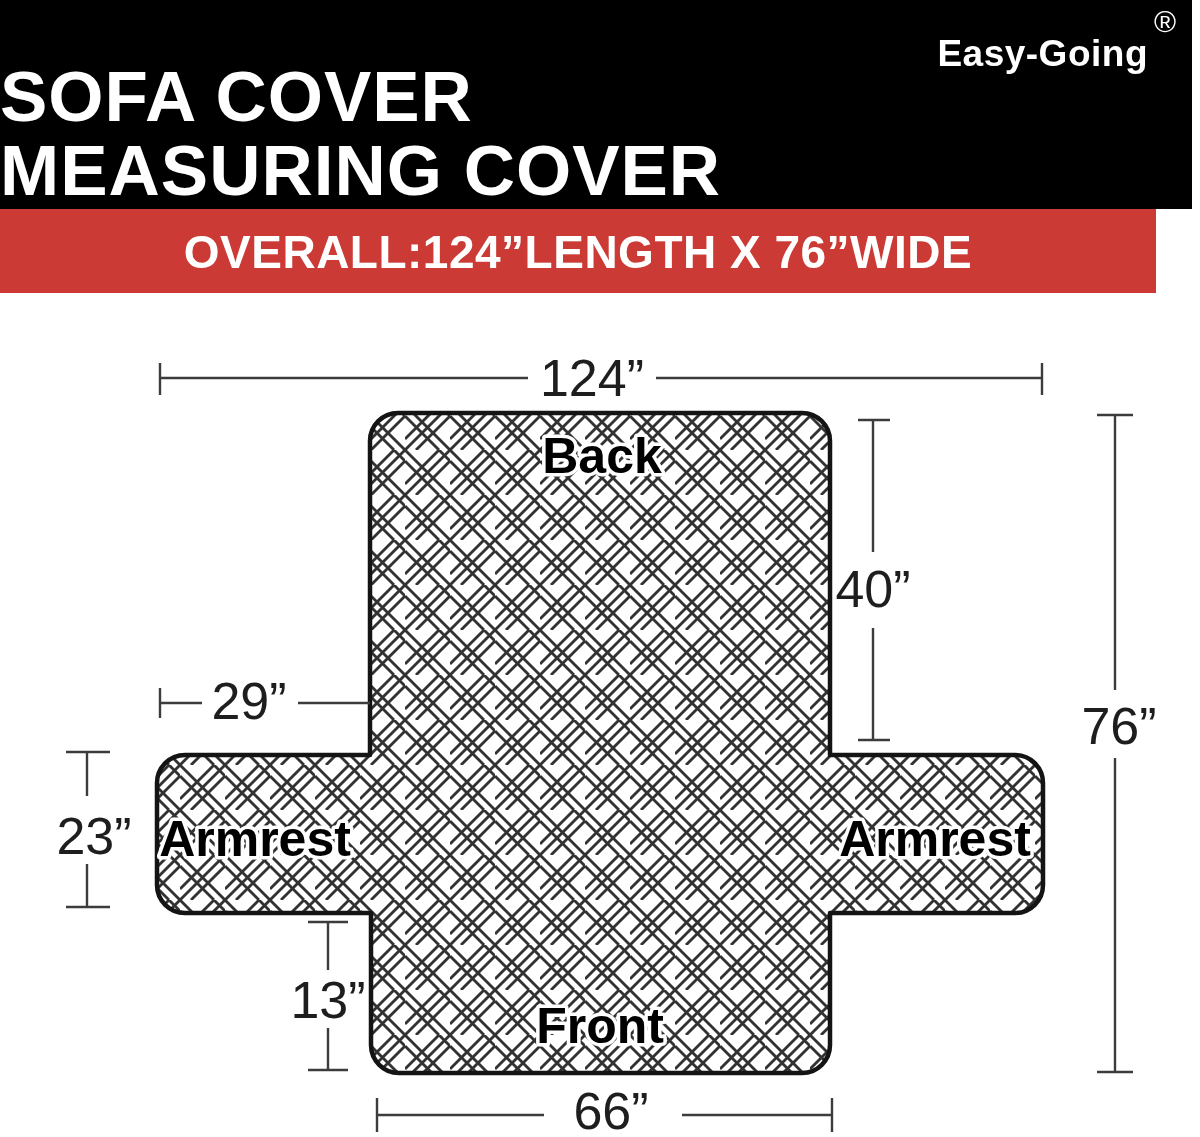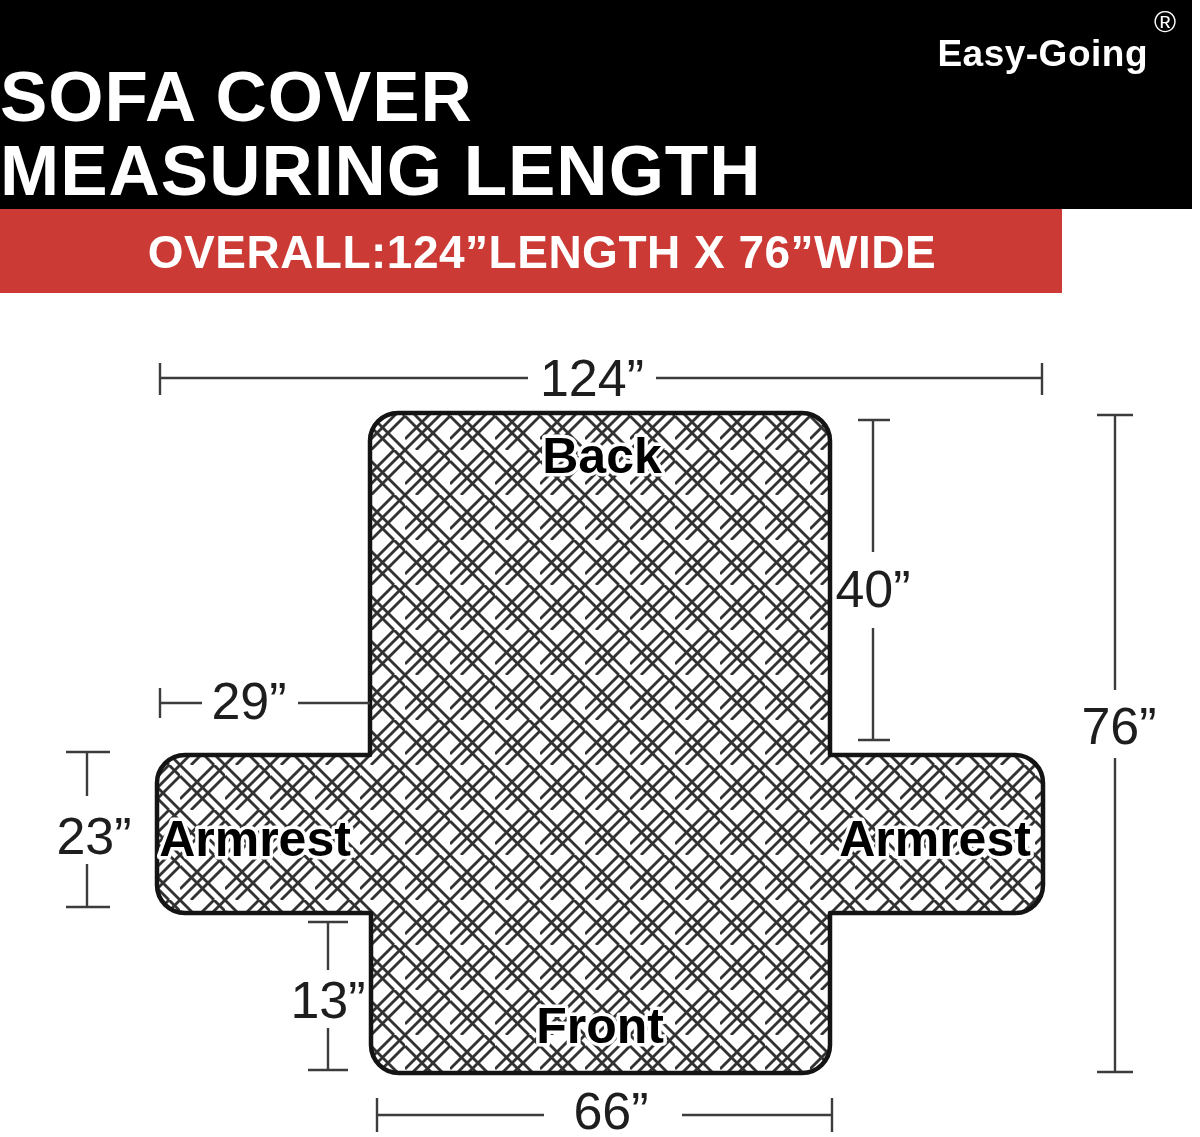--- a/index.html
+++ b/index.html
@@ -19,24 +19,24 @@
     position:absolute; top:5px; right:16px;
     color:var(--text_light,#fff); font-size:30px; font-weight:400;
   }
   .title {
     position:absolute; top:60px; left:0; width:100%;
     text-align:left; color:var(--text_light,#fff);
     font-size:71px; font-weight:bold; line-height:74px; letter-spacing:1px;
     white-space:nowrap;
   }
   .banner {
-    position:absolute; top:209px; left:0; width:1040px; height:84px;
+    position:absolute; top:209px; left:0; width:1156px; height:84px;
     background:var(--banner_bg,#cb3a34);
     color:var(--text_light,#fff); font-size:46px; font-weight:bold;
-    line-height:86px; text-align:center; letter-spacing:0.5px; white-space:nowrap;padding-left:22px;
+    line-height:86px; text-align:center; letter-spacing:0.5px; white-space:nowrap;
   }
   svg.diagram { position:absolute; top:0; left:0; }
   .outline {
     fill:url(#lattice); stroke:var(--outline,#141414);
     stroke-width:4.5; stroke-linejoin:round;
   }
   .latline { stroke:var(--lattice,#323232); stroke-width:2.8; }
   .dim { stroke:var(--line,#3c3c3c); stroke-width:2.4; fill:none; }
   .dimtext {
     fill:#1e1e1e; font-family:"Liberation Sans", sans-serif;
@@ -51,21 +51,21 @@
 </head>
 <body>
 
 <div class="page">
 
   <div class="header">
     <div class="reg-mark">®</div>
     <div class="brand">Easy-Going</div>
     <div class="title">
       <div>SOFA COVER</div>
-      <div>MEASURING LENGTH</div>
+      <div>MEASURING COVER</div>
     </div>
   </div>
 
   <div class="banner">OVERALL:124”LENGTH X 76”WIDE</div>
 
   <svg class="diagram" width="1200" height="1137" viewBox="0 0 1200 1137" xmlns="http://www.w3.org/2000/svg">
 
     <defs>
       <pattern id="lattice" width="45" height="45" patternUnits="userSpaceOnUse">
         <path class="latline" d="M0 45 L45 0"></path>

